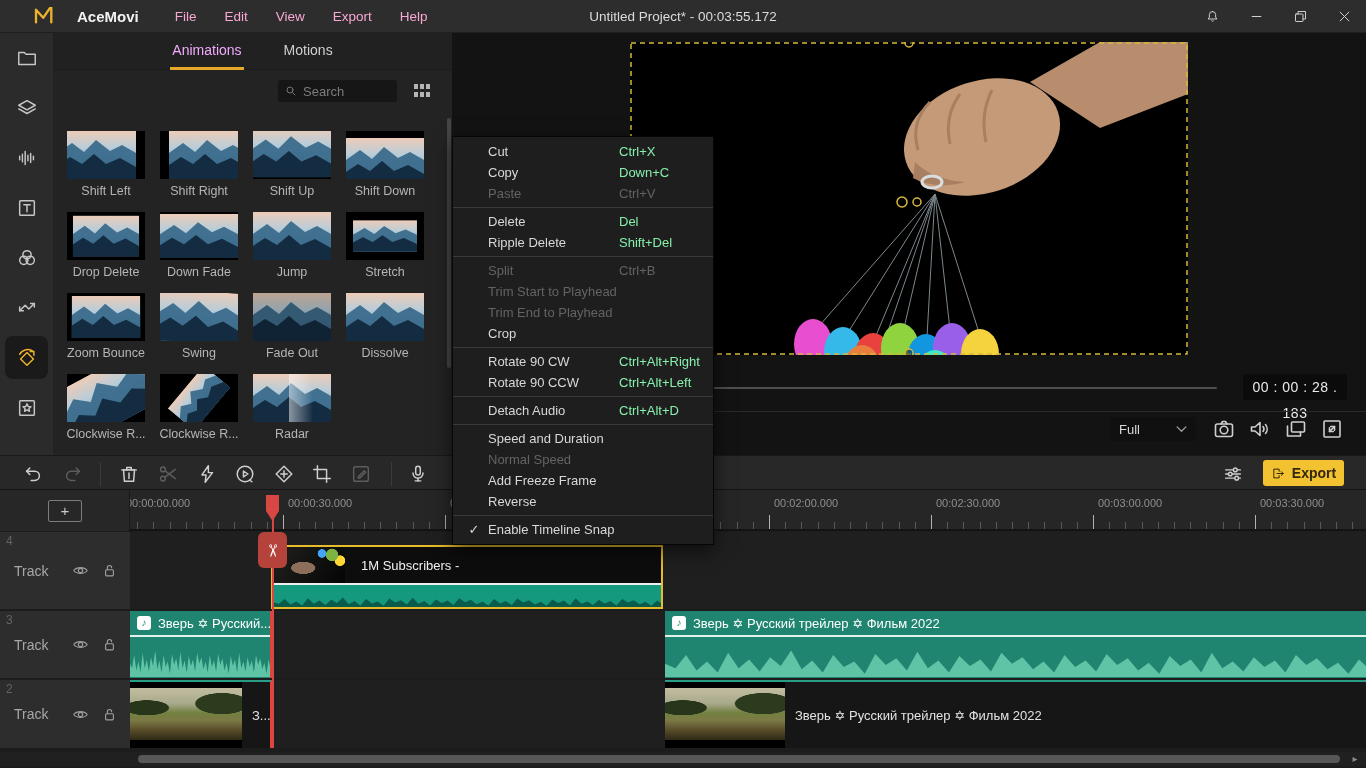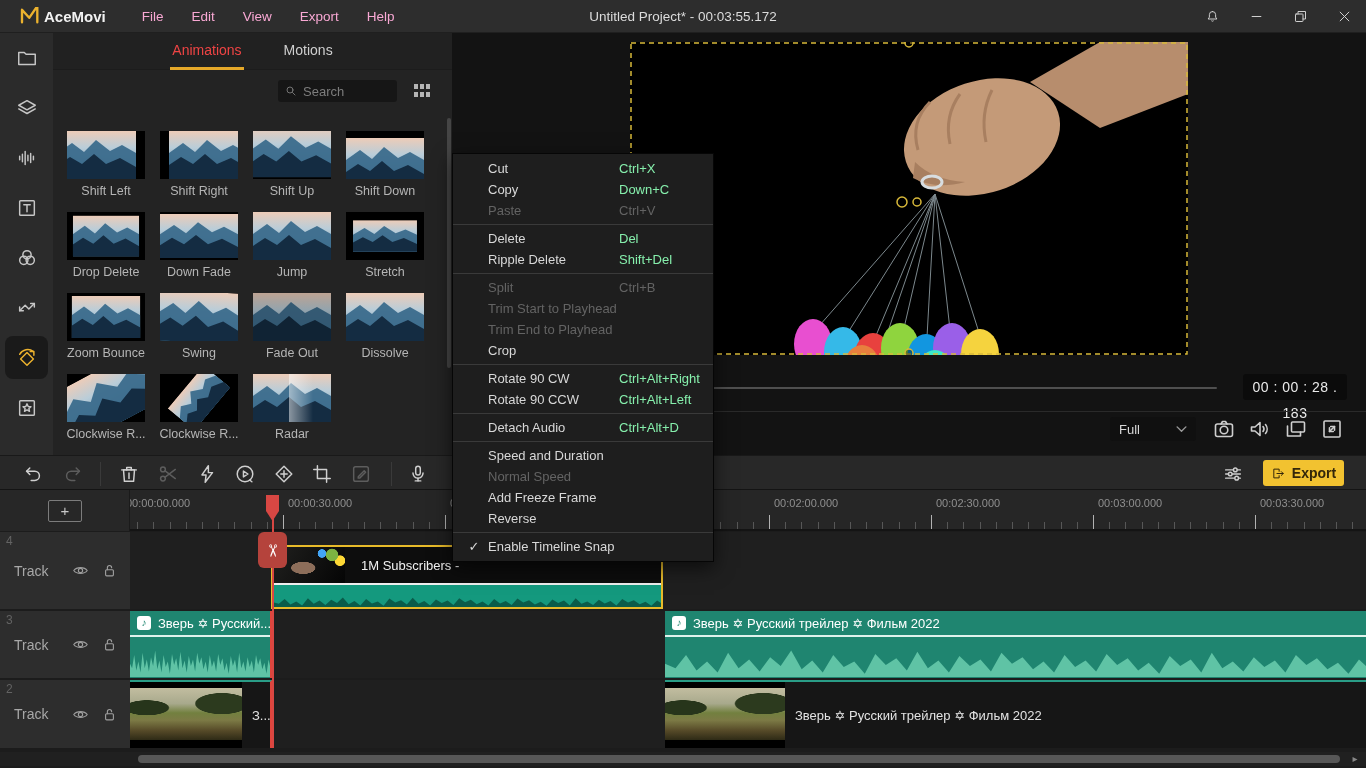--- a/index.html
+++ b/index.html
@@ -3,21 +3,21 @@
 <meta charset="utf-8">
 <style>
 *{margin:0;padding:0;box-sizing:border-box}
 html,body{width:1366px;height:768px;overflow:hidden;background:#161616;
 font-family:"Liberation Sans","DejaVu Sans",sans-serif;color:#ddd;font-size:13px}
 .app{position:relative;width:1366px;height:768px;background:#1c1c1c}
 svg.ic{display:block;fill:none;stroke:currentColor;stroke-width:1.6;stroke-linecap:round;stroke-linejoin:round}
 
 
 .titlebar{position:absolute;left:0;top:0;width:1366px;height:33px;background:#2d2d2d;border-bottom:1px solid #1f1f1f;display:flex;align-items:center;z-index:50}
-.logo{display:flex;align-items:center;gap:2px;padding-left:20px}
+.logo{display:flex;align-items:center;gap:21px;padding-left:34px}
 .logo-mark{width:22px;height:18px;color:#ecb22e}
 .logo-text{font-size:15px;font-weight:bold;color:#f2f2f2}
 .menubar{display:flex;margin-left:22px}
 .menubar .tb-menu{padding:0 14px;font-size:13.5px;color:#f9a8d4;height:33px;line-height:33px;cursor:default}
 .tb-title{position:absolute;left:0;right:0;top:0;height:33px;line-height:33px;text-align:center;font-size:13.5px;color:#dcdcdc;pointer-events:none}
 .tb-icons{margin-left:auto;display:flex;align-items:center;height:33px}
 .tb-btn{width:44px;height:33px;display:flex;align-items:center;justify-content:center;color:#cfcfcf}
 .tb-btn svg{width:15px;height:15px}
 
 
@@ -25,21 +25,21 @@
 .rail-item{width:53px;height:50px;display:flex;align-items:center;justify-content:center;color:#c6c6c6}
 .rail-item svg{width:22px;height:22px}
 .rail-item.active{position:relative}
 .rail-item.active::before{content:"";position:absolute;left:5px;top:3px;width:43px;height:43px;background:#1a1a1a;border-radius:8px}
 .rail-item.active svg{position:relative;color:#ecb22e}
 
 
 .panel{position:absolute;left:53px;top:33px;width:399px;height:422px;background:#232323;overflow:hidden}
 .tabs{position:absolute;left:0;top:0;width:100%;height:37px;display:flex;justify-content:center;gap:38px;background:#212121;border-bottom:1px solid #1c1c1c}
 .tab{font-size:14px;color:#cfcfcf;height:37px;line-height:34px;padding:0 2px;border-bottom:3px solid transparent;cursor:pointer}
-.tab.active{color:#ef4444;border-bottom-color:#e5a829}
+.tab.active{color:#f0abfc;border-bottom-color:#e5a829}
 .searchbox{position:absolute;left:225px;top:47px;width:119px;height:22px;background:#161616;border-radius:3px;display:flex;align-items:center;padding:0 7px;gap:6px}
 .searchbox svg{width:12px;height:12px;color:#8a8a8a;flex:0 0 auto}
 .searchbox input{background:transparent;border:none;outline:none;color:#bbb;font-size:13px;width:100%;font-family:inherit}
 .searchbox input::placeholder{color:#7d7d7d}
 .gridicon{position:absolute;left:361px;top:51px;width:17px;height:14px;color:#b5b5b5}
 .panel-scroll{position:absolute;right:1px;top:85px;width:4px;height:250px;background:#454545;border-radius:2px}
 .anim-grid{position:absolute;left:14px;top:98px;display:grid;grid-template-columns:repeat(4,93px);grid-auto-rows:81px}
 .anim-item{width:78px}
 .thumb{width:78px;height:48px;background:#000;overflow:hidden;position:relative;cursor:pointer}
 .mt{width:100%;height:100%;display:block}
@@ -128,21 +128,21 @@
 .ph-pin{position:absolute;left:266px;top:5px;width:13px;height:26px;background:#d84743;clip-path:polygon(0 0,100% 0,100% 62%,50% 100%,0 62%);z-index:20}
 .ph-line{position:absolute;left:272px;top:28px;width:2px;height:230px;background:#d84743;z-index:20}
 .cut-badge{position:absolute;left:258px;top:42px;width:29px;height:36px;background:#b5433c;border-radius:6px;display:flex;align-items:center;justify-content:center;z-index:21}
 .cut-badge span{font-size:17px;color:#fff;transform:rotate(90deg);display:block}
 
 .hscroll{position:absolute;left:0;top:262px;width:1366px;height:14px;background:#202020}
 .hthumb{position:absolute;left:138px;top:3px;width:1202px;height:8px;background:#575757;border-radius:4px}
 .harrow{position:absolute;left:1348px;top:0;width:14px;height:14px;color:#888;font-size:10px;line-height:14px;text-align:center}
 
 
-.ctxmenu{position:absolute;left:452px;top:153px;width:262px;background:#1e1e1e;border:1px solid #060606;box-shadow:0 6px 18px rgba(0,0,0,.6);padding:4px 0;z-index:200}
+.ctxmenu{position:absolute;left:452px;top:136px;width:262px;background:#1e1e1e;border:1px solid #060606;box-shadow:0 6px 18px rgba(0,0,0,.6);padding:4px 0;z-index:200}
 .menu-item{position:relative;height:21px;line-height:21px;font-size:13px;color:#d8d8d8;cursor:pointer}
 .mi-check{position:absolute;left:12px;width:18px;text-align:center;color:#d8d8d8}
 .mi-label{position:absolute;left:35px;white-space:nowrap}
 .mi-shortcut{position:absolute;left:166px;color:#86efac;white-space:nowrap}
 .menu-item.disabled,.menu-item.disabled .mi-shortcut{color:#636363}
 .menu-item.sep{height:1px;background:#3a3a3a;margin:3px 0;cursor:default}
 </style>
 </head>
 <body>
 

